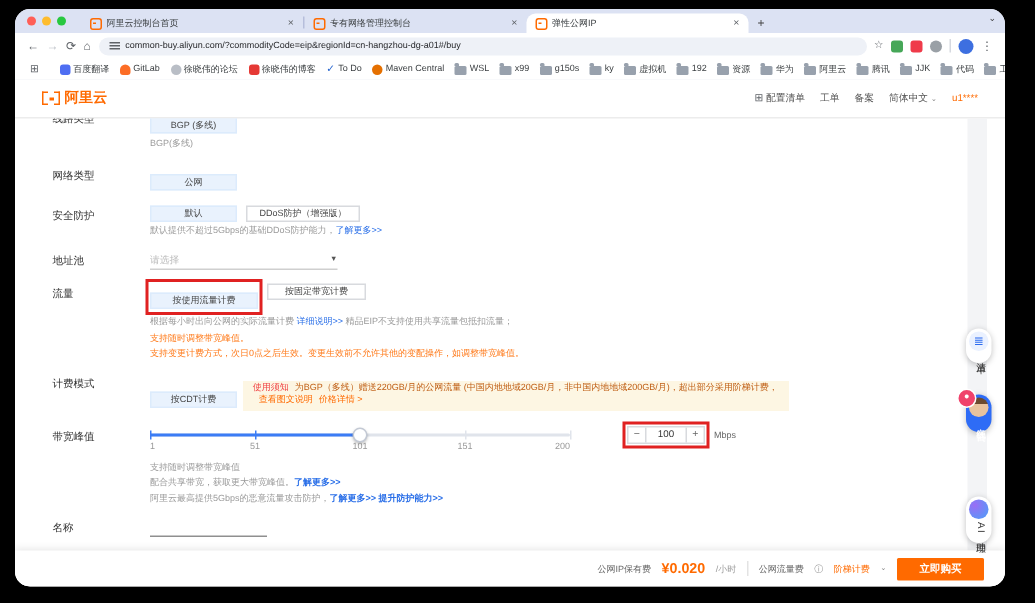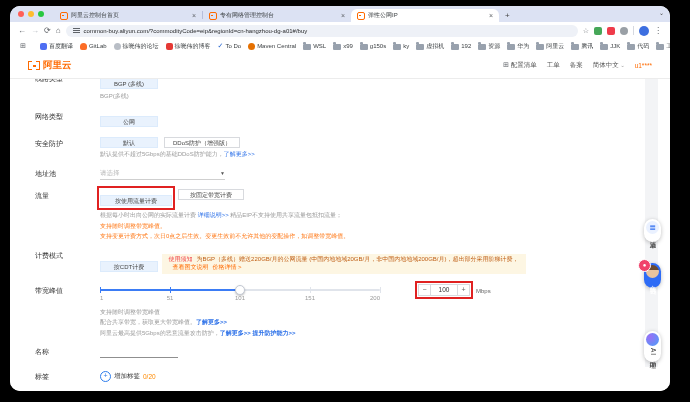--- a/index.html
+++ b/index.html
@@ -407,15 +407,26 @@
       <div class="widget w-chat">
         <span class="wico"></span>
         <span class="vtext">在线咨询</span>
         <span class="badge">●</span>
       </div>
       <div class="widget w-ai">
         <span class="wico"></span>
         <span class="vtext">AI助理</span>
       </div>
 
+      <div class="footerbar">
+        <span>公网IP保有费</span>
+        <span class="price">¥0.020</span>
+        <span class="small">/小时</span>
+        <span class="vdiv"></span>
+        <span>公网流量费</span>
+        <span class="small">ⓘ</span>
+        <span class="ofee">阶梯计费</span>
+        <span style="font-size:5px;color:#888">⌄</span>
+        <span class="buy">立即购买</span>
+      </div>
     </div>
   </div>
 </div>
 
 </body></html>

